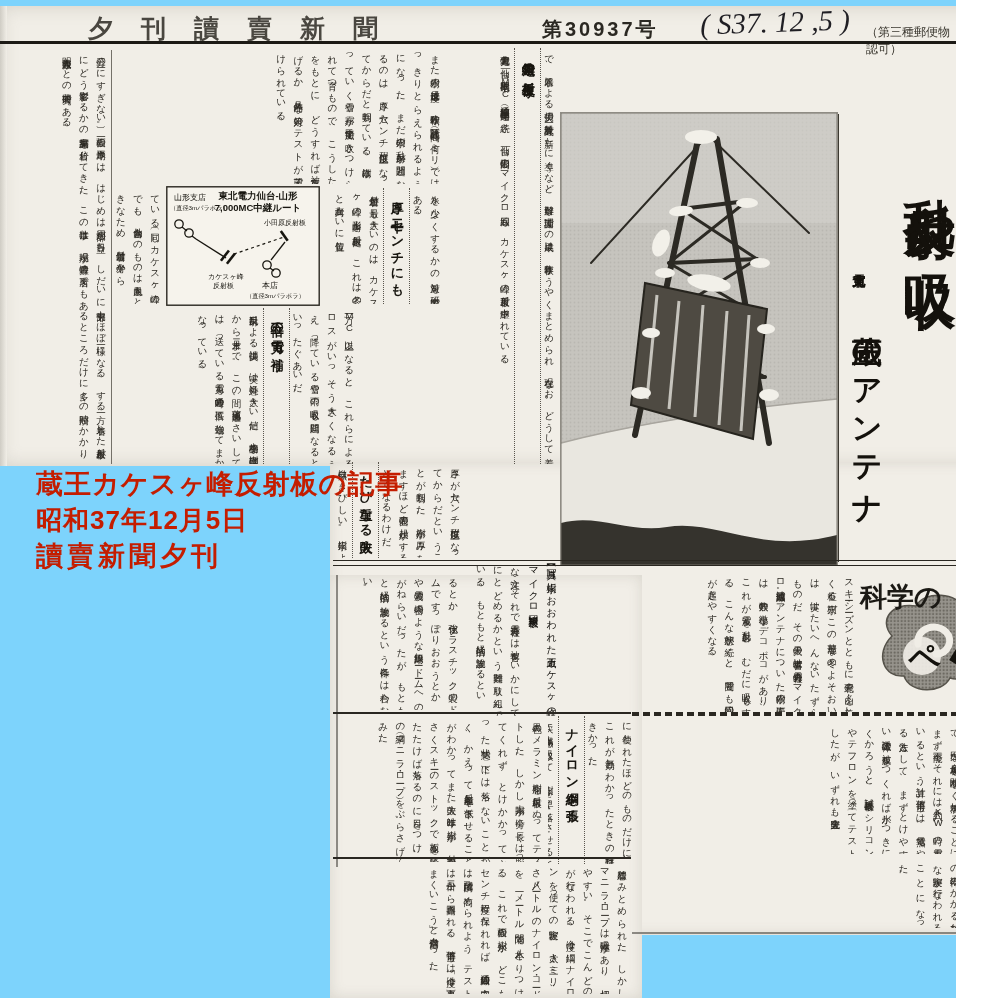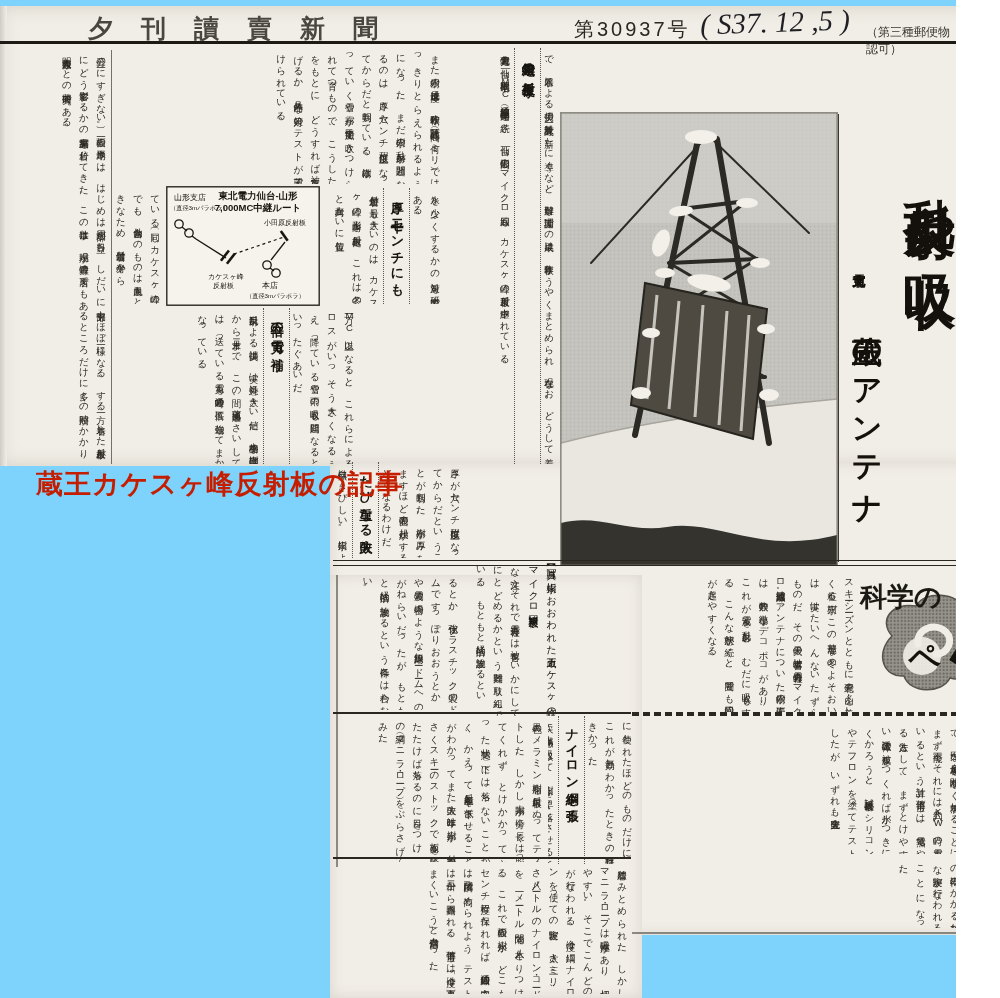--- a/index.html
+++ b/index.html
@@ -9,21 +9,21 @@
   #paper-top{left:0;top:6px;width:1000px;height:460px;box-shadow:inset 0 0 18px rgba(120,115,100,.25);}
   #paper-right{left:330px;top:462px;width:670px;height:473px;box-shadow:inset 0 0 14px rgba(120,115,100,.2);}
   #paper-bottom{left:330px;top:575px;width:312px;height:423px;box-shadow:inset 0 0 14px rgba(120,115,100,.2);}
   #edge-left{position:absolute;left:0;top:6px;width:7px;height:460px;background:linear-gradient(90deg,#cfccc4,#f1eee7);}
   #edge-right{position:absolute;left:993px;top:6px;width:7px;height:928px;background:linear-gradient(270deg,#d6d3cb,#f1eee7);}
   #edge-cut{position:absolute;left:336px;top:575px;width:2px;height:292px;background:#57544e;opacity:.65;}
 
   
   #mast-title{position:absolute;left:88px;top:12px;font-family:"Liberation Serif",serif;
               font-size:25px;font-weight:700;letter-spacing:28px;color:#33302a;opacity:.88;}
-  #mast-issue{position:absolute;left:574px;top:16px;font-size:20px;font-weight:400;letter-spacing:3px;color:#2b2822;text-align:center;}
+  #mast-issue{position:absolute;left:542px;top:16px;font-size:20px;font-weight:700;letter-spacing:3px;color:#2b2822;text-align:center;}
   #mast-hand{position:absolute;left:700px;top:6px;font-family:"Liberation Serif",serif;font-style:italic;
              font-size:29px;color:#201f24;transform:rotate(-2deg);}
   #mast-postal{position:absolute;left:866px;top:24px;font-size:12px;color:#3a372f;}
   #mast-rule{position:absolute;left:0;top:41px;width:1000px;height:3px;background:#1c1a15;}
 
   
   .vt{position:absolute;writing-mode:vertical-rl;text-orientation:upright;overflow:hidden;
       font-size:9.5px;line-height:1.8;letter-spacing:.5px;color:#2a2721;text-align:justify;}
   .vt p{margin:0;}
   .vt h3{font-size:13px;font-weight:700;margin:0;padding:4px 5px;letter-spacing:1px;color:#181610;
@@ -264,20 +264,22 @@
     </div>
   <div class="vt" id="b-br2">
       <p>て除氷するといった金のかかる手は問題外。だいいち蔵王のような山岳条件で、巨大な金属板を間断なく加熱することはまず不可能。それには約八・二KW時の電力がいるという計算。竹下博士らは、電熱でやる方法として、まずとけやすい誘電体の被膜をつくれば氷がつきにくかろうと、試験反射板にシリコンやテフロンを塗ってテストしたが、いずれも完全失敗。</p>
     </div>
   <div class="vt" id="b-br3">
       <p>こういった失敗の経験をふまえて、関係者の期待のかかる新たな実験が行なわれることになった。</p>
     </div>
 
   <div id="red-note">
     <div class="redline" id="red1" style="color: rgb(196, 29, 0);">蔵王カケスヶ峰反射板の記事</div>
+    <div class="redline" id="red2" style="color: rgb(196, 29, 0);">昭和37年12月5日</div>
+    <div class="redline" id="red3" style="color: rgb(196, 29, 0);">讀賣新聞夕刊</div>
   </div>
 
   <svg id="logo" viewBox="0 0 138 132">
     <defs>
       <pattern id="dots2" width="3.5" height="3.5" patternUnits="userSpaceOnUse">
         <rect width="3.5" height="3.5" fill="#97948d"></rect>
         <circle cx="1.6" cy="1.6" r="1.1" fill="#6b6860"></circle>
       </pattern>
     </defs>
     <path d="M34,62 C20,46 34,28 58,32 C66,16 100,18 108,36 C128,42 132,64 116,74 C128,90 112,110 92,104 C84,120 52,120 46,102 C26,104 16,80 34,62 Z" fill="url(#dots2)" stroke="#55524a" stroke-width="1.5"></path>

